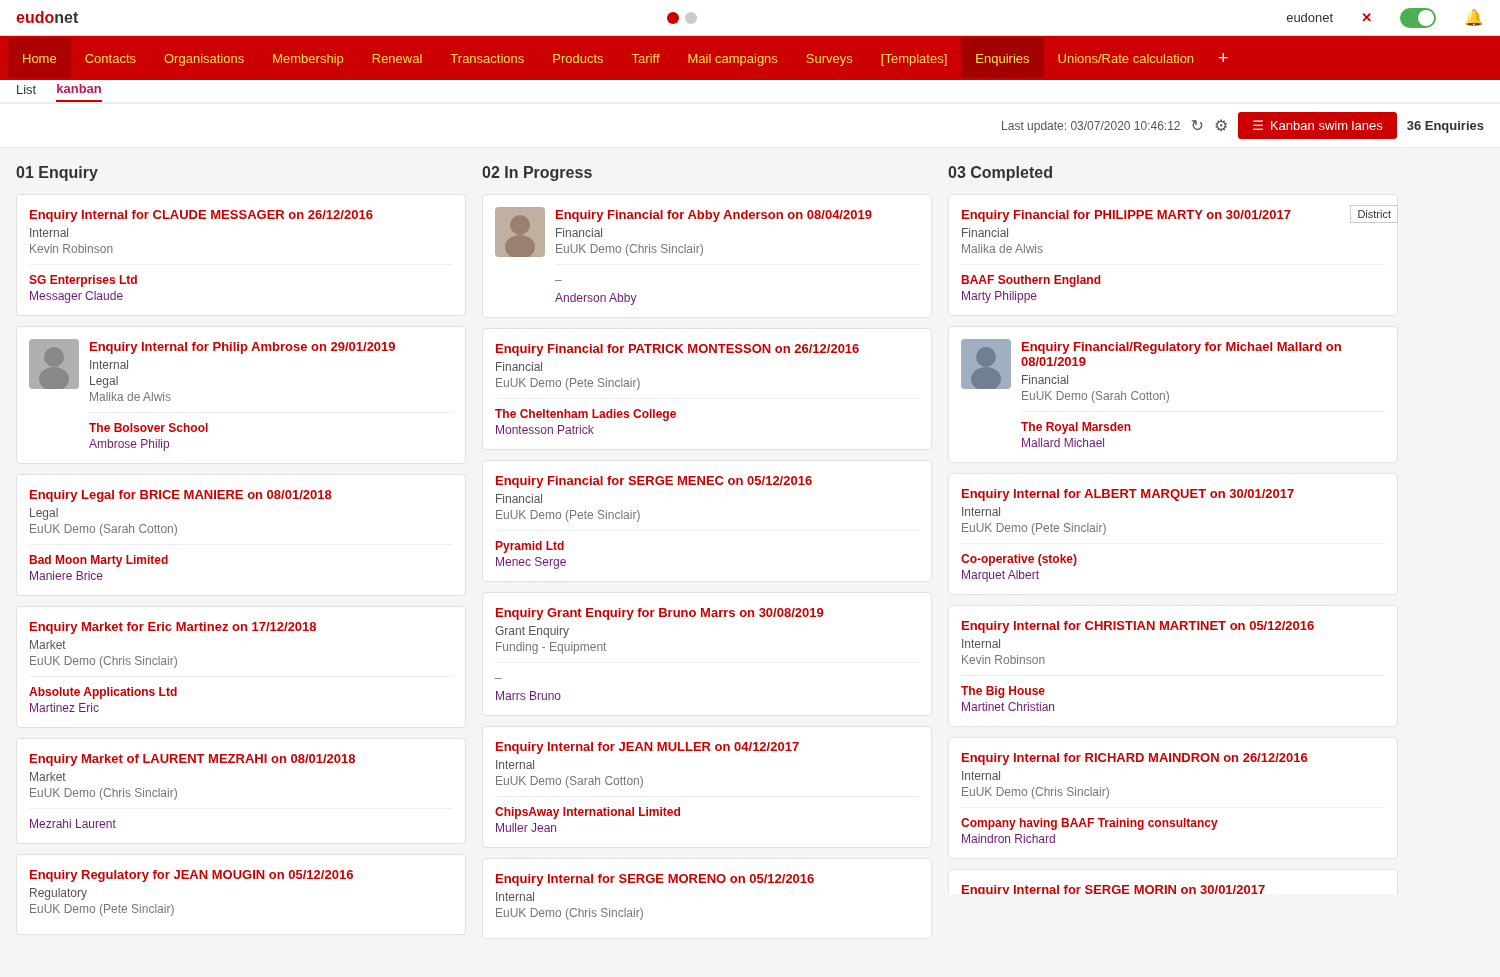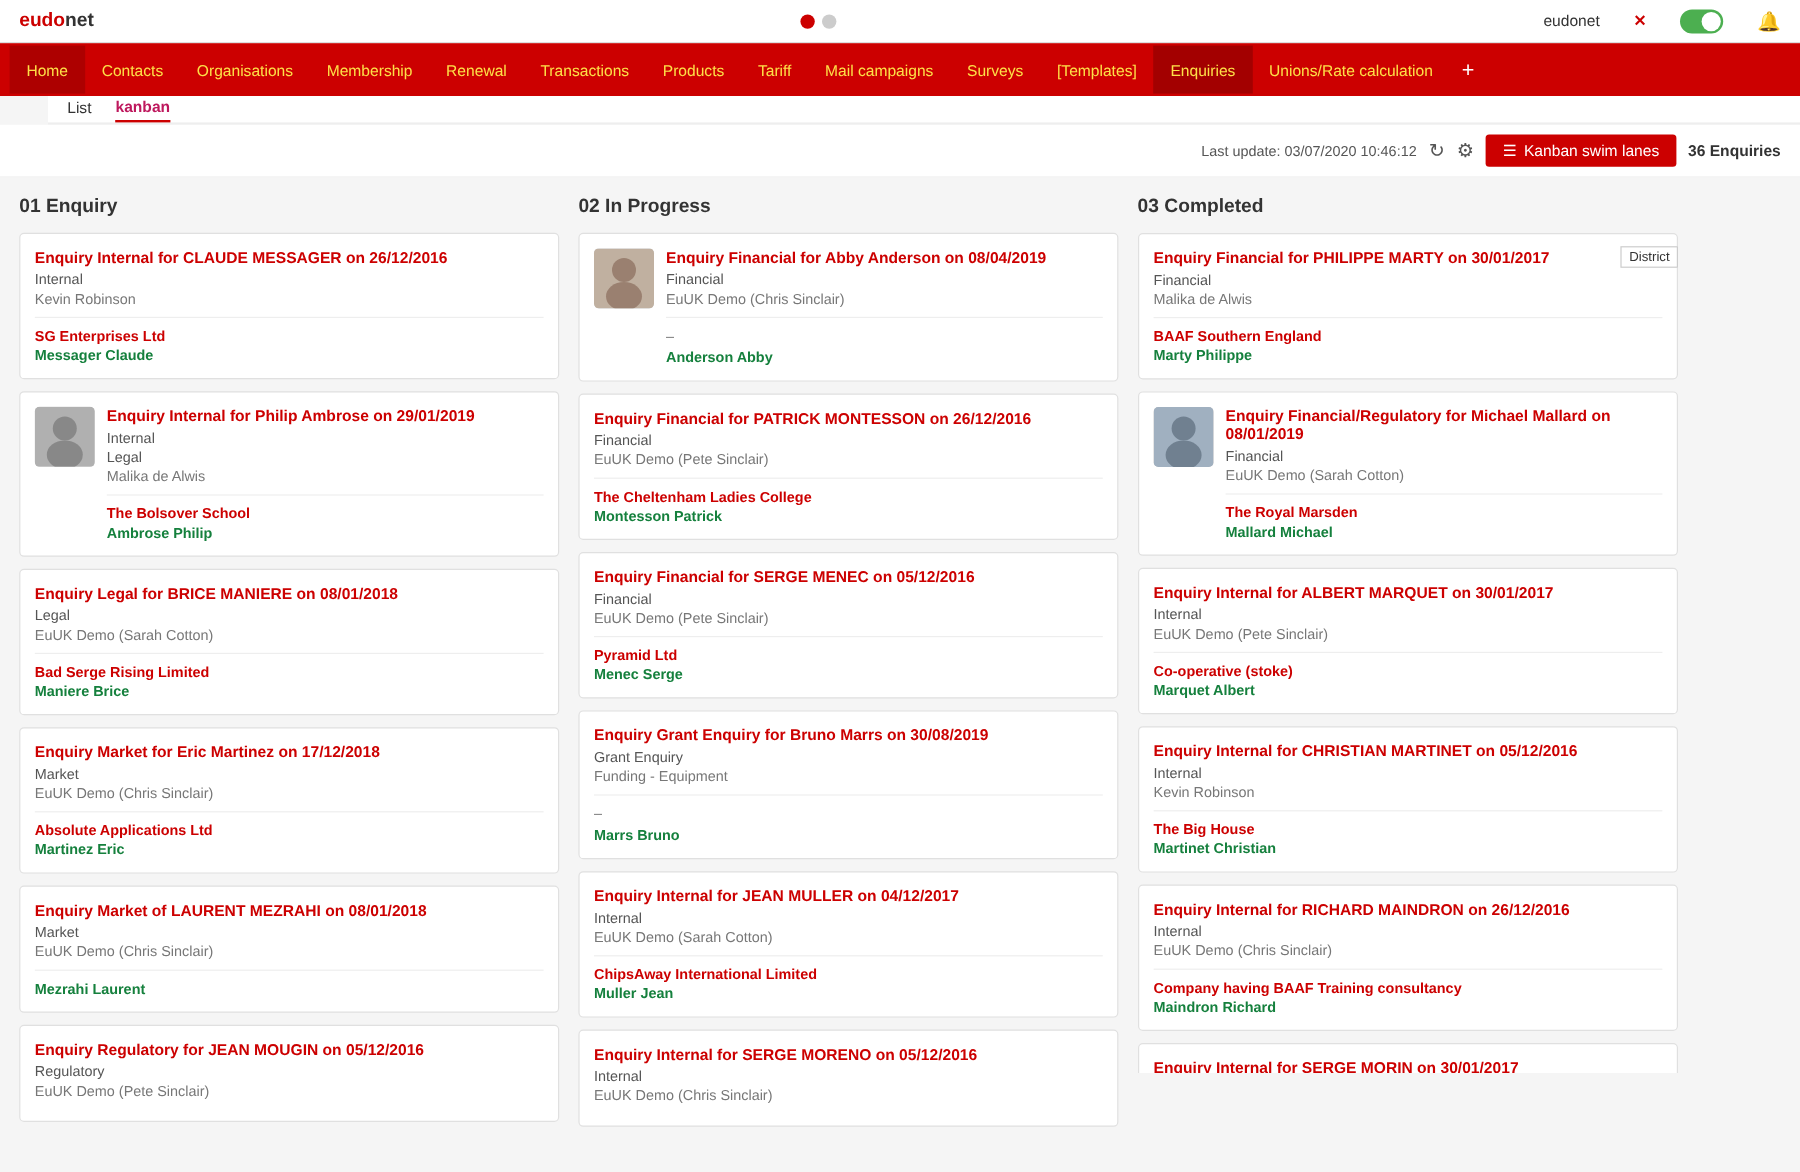--- a/index.html
+++ b/index.html
@@ -56,21 +56,20 @@
 
     
     .sub-nav {
       background: #fff;
       display: flex;
       align-items: center;
       padding: 0 16px;
       border-bottom: 2px solid #eee;
       height: 24px;
       gap: 20px;
-      margin-left: 40px;
     }
     .sub-nav-item {
       font-size: 13px;
       color: #333;
       cursor: pointer;
       padding-bottom: 4px;
     }
     .sub-nav-item.active {
       color: #be185d;
       border-bottom: 2px solid #cc0000;
@@ -139,21 +138,21 @@
       color: #cc0000;
       font-size: 13px;
       font-weight: bold;
       cursor: pointer;
       margin-bottom: 4px;
     }
     .card-subtitle { color: #555; font-size: 12px; margin-bottom: 2px; }
     .card-meta { color: #777; font-size: 12px; margin-bottom: 6px; }
     .card-divider { border: none; border-top: 1px solid #eee; margin: 8px 0; }
     .card-link1 { color: #cc0000; font-size: 12px; font-weight: bold; display: block; }
-    .card-link2 { color: #15803d; font-size: 12px; font-weight: bold; display: block; margin-top: 2px; }
+    .card-link2 { color: #701a75; font-size: 12px; font-weight: normal; display: block; margin-top: 2px; }
     .card-dash { color: #777; font-size: 12px; margin: 4px 0; }
     .card-with-avatar { display: flex; gap: 10px; }
     .avatar-placeholder {
       width: 50px;
       height: 50px;
       background: #ccc;
       border-radius: 4px;
       flex-shrink: 0;
       overflow: hidden;
       display: flex;
@@ -268,21 +267,21 @@
           <span class="card-link2">Ambrose Philip</span>
         </div>
       </div>
     </div>
 
     <div class="card">
       <div class="card-title">Enquiry Legal for BRICE MANIERE on 08/01/2018</div>
       <div class="card-subtitle">Legal</div>
       <div class="card-meta">EuUK Demo (Sarah Cotton)</div>
       <hr class="card-divider">
-      <span class="card-link1">Bad Serge Rising Limited</span>
+      <span class="card-link1">Bad Moon Marty Limited</span>
       <span class="card-link2">Maniere Brice</span>
     </div>
 
     <div class="card">
       <div class="card-title">Enquiry Market for Eric Martinez on 17/12/2018</div>
       <div class="card-subtitle">Market</div>
       <div class="card-meta">EuUK Demo (Chris Sinclair)</div>
       <hr class="card-divider">
       <span class="card-link1">Absolute Applications Ltd</span>
       <span class="card-link2">Martinez Eric</span>

